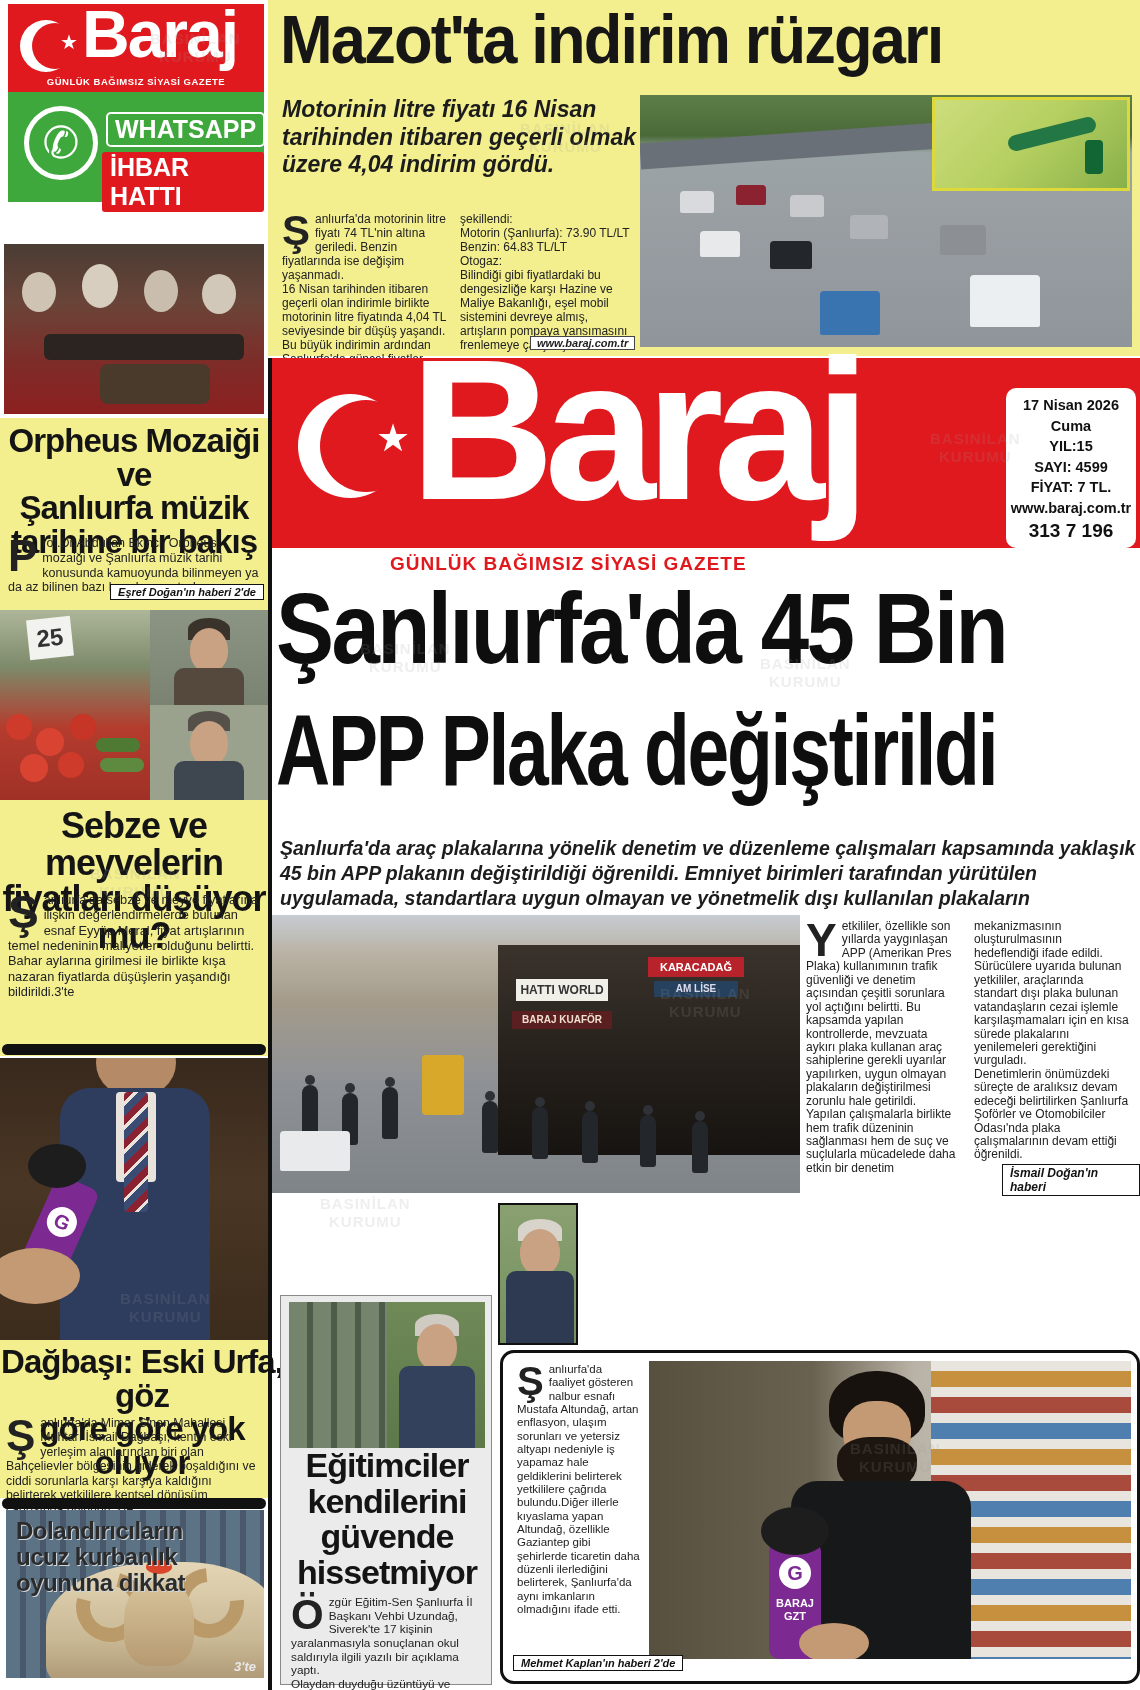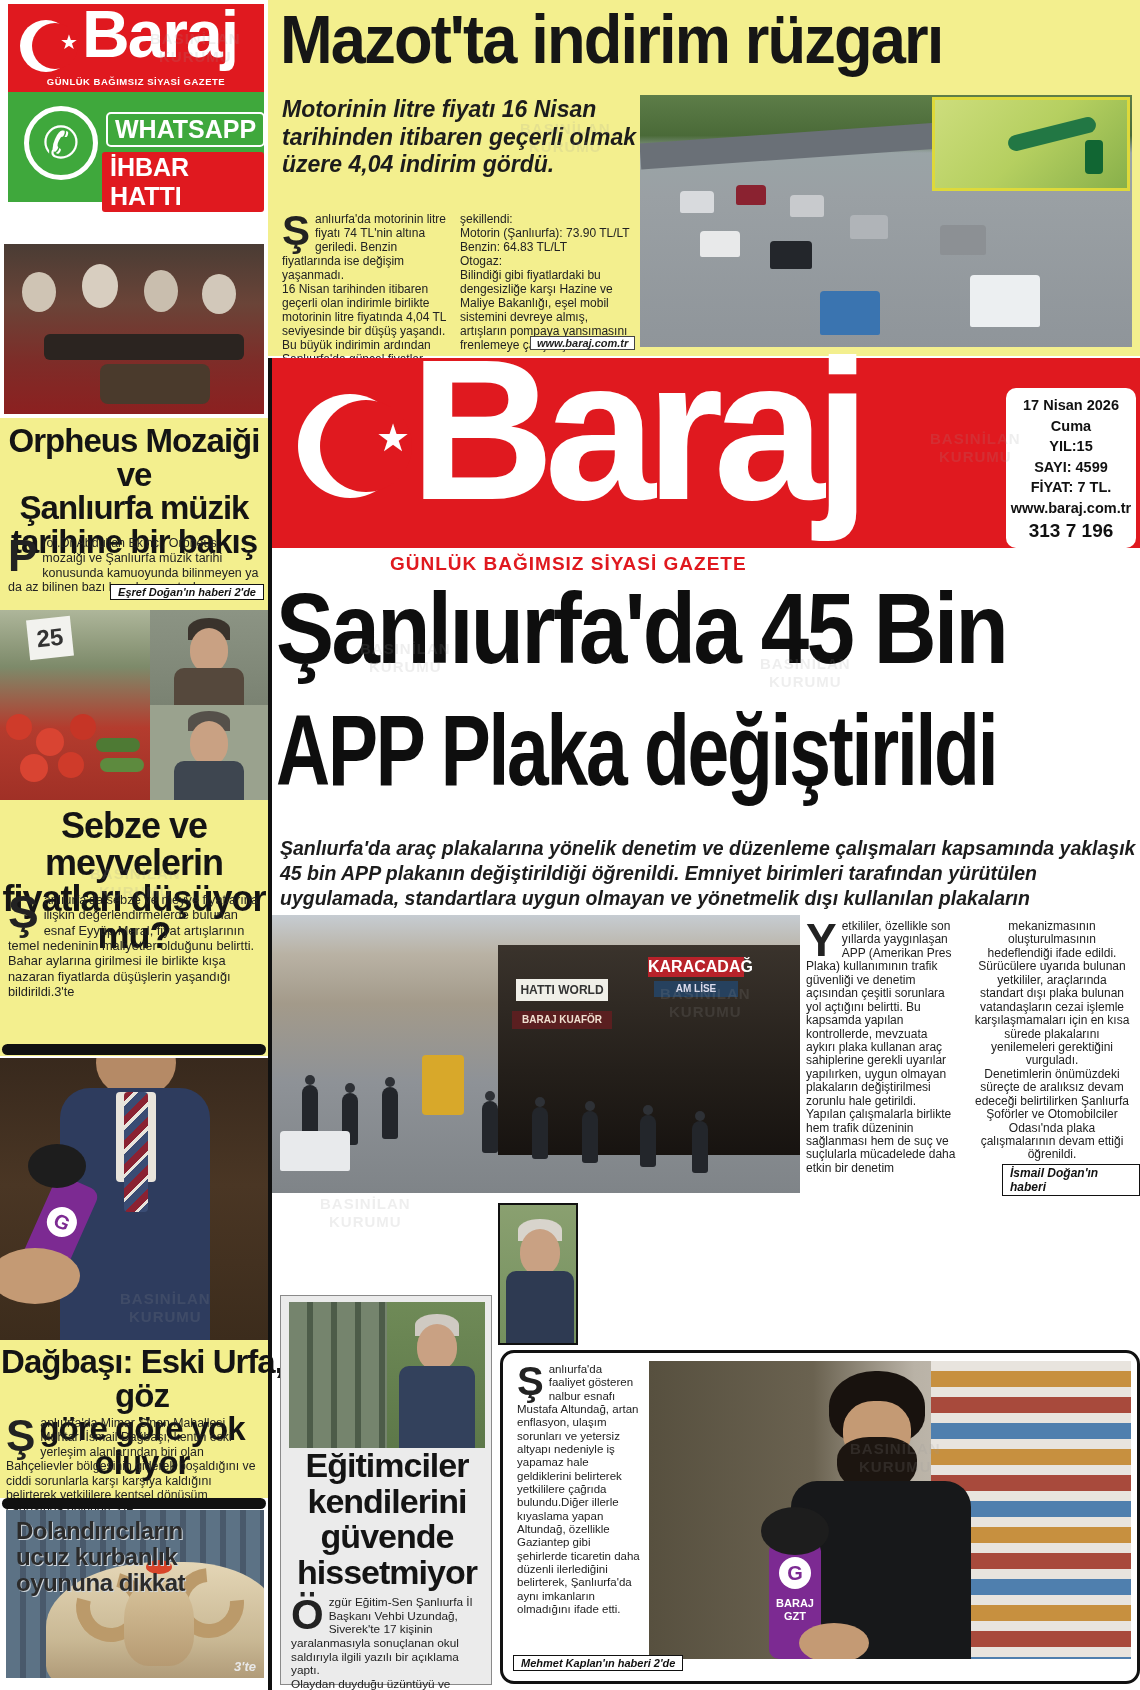--- a/index.html
+++ b/index.html
@@ -91,21 +91,21 @@
   #nozzle2 { position:absolute; right:24px; top:40px; width:18px; height:34px; background:#163; border-radius:4px; }
 
   
   #street-photo { left:272px; top:915px; width:528px; height:278px;
      background:linear-gradient(180deg,#c6ccd2 0%,#b9b2a4 14%,#a39a8a 32%,#8e9297 60%,#7f8488 100%); }
   #street-shops { position:absolute; left:226px; top:30px; width:302px; height:210px;
      background:linear-gradient(180deg,#3a332c 0%,#241f1a 60%,#171310 100%); }
   .sign { position:absolute; font-weight:bold; text-align:center; }
   #sign1 { left:18px; top:34px; width:92px; height:22px; background:#f0efe8; color:#333; font-size:12px; line-height:22px; }
   #sign2 { left:14px; top:66px; width:100px; height:18px; background:#5a1f20; color:#f0e0d0; font-size:10px; line-height:18px; }
-  #sign3 { left:150px; top:12px; width:96px; height:20px; background:#b8222a; color:#fff; font-size:16px; line-height:20px; }
+  #sign3 { left:150px; top:12px; width:96px; height:20px; background:#b8222a; color:#fff; font-size:11px; line-height:20px; }
   #sign4 { left:156px; top:36px; width:84px; height:16px; background:#26415e; color:#dde; font-size:10px; line-height:16px; }
   .person { position:absolute; width:16px; height:52px; border-radius:8px 8px 3px 3px; background:#23262b; }
   .person::before { content:""; position:absolute; left:3px; top:-10px; width:10px; height:10px; border-radius:50%; background:#2e3136; }
   #machine { position:absolute; left:150px; top:140px; width:42px; height:60px; background:#d8a82a; border-radius:4px; }
 
   
   #teachers-photo { position:absolute; left:8px; top:6px; width:196px; height:146px; background:#7e8d76; }
   #teachers-left { position:absolute; left:0; top:0; width:98px; height:146px;
      background:repeating-linear-gradient(90deg,#75846d 0 18px,#4d5c49 18px 24px); }
   #teachers-right { position:absolute; left:98px; top:0; width:98px; height:146px;
@@ -169,21 +169,21 @@
   #mast-info .big { font-size:19px; }
 
   
   .giant { font-weight:bold; color:#0e0e0e; letter-spacing:-3px; line-height:1;
            transform-origin:0 0; white-space:nowrap; }
   #plate-h1 { left:276px; top:578px; font-size:100px; transform:scaleX(.87); }
   #plate-h2 { left:276px; top:700px; font-size:100px; transform:scaleX(.75); }
   #plate-lead { left:280px; top:836px; width:858px; font-size:19.5px; font-weight:bold; font-style:italic;
       line-height:1.28; color:#1d1d1d; }
   #plate-col1 { left:806px; top:920px; width:154px; font-size:12px; line-height:1.12; }
-  #plate-col2 { left:974px; top:920px; width:156px; font-size:12px; line-height:1.12;text-align:center; }
+  #plate-col2 { left:974px; top:920px; width:156px; font-size:12px; line-height:1.12; }
   #plate-byline { left:1002px; top:1164px; }
 
   
   #esnaf-headbox { left:582px; top:1203px; width:558px; height:142px; background:#1b1b1b; color:#fff; text-align:center; }
   #esnaf-head1 { margin-top:9px; font-size:33px; font-weight:bold; letter-spacing:-1px; }
   #esnaf-head2 { font-size:44px; font-weight:bold; letter-spacing:-1px; transform:scaleX(.92); transform-origin:50% 0; }
   #esnaf-box { left:500px; top:1350px; width:640px; height:334px; background:#fff; border:3px solid #111; border-radius:14px; }
   #esnaf-body { left:14px; top:10px; width:124px; font-size:11.5px; line-height:1.16; }
   #esnaf-byline { left:10px; top:302px; font-size:11px; }
 

